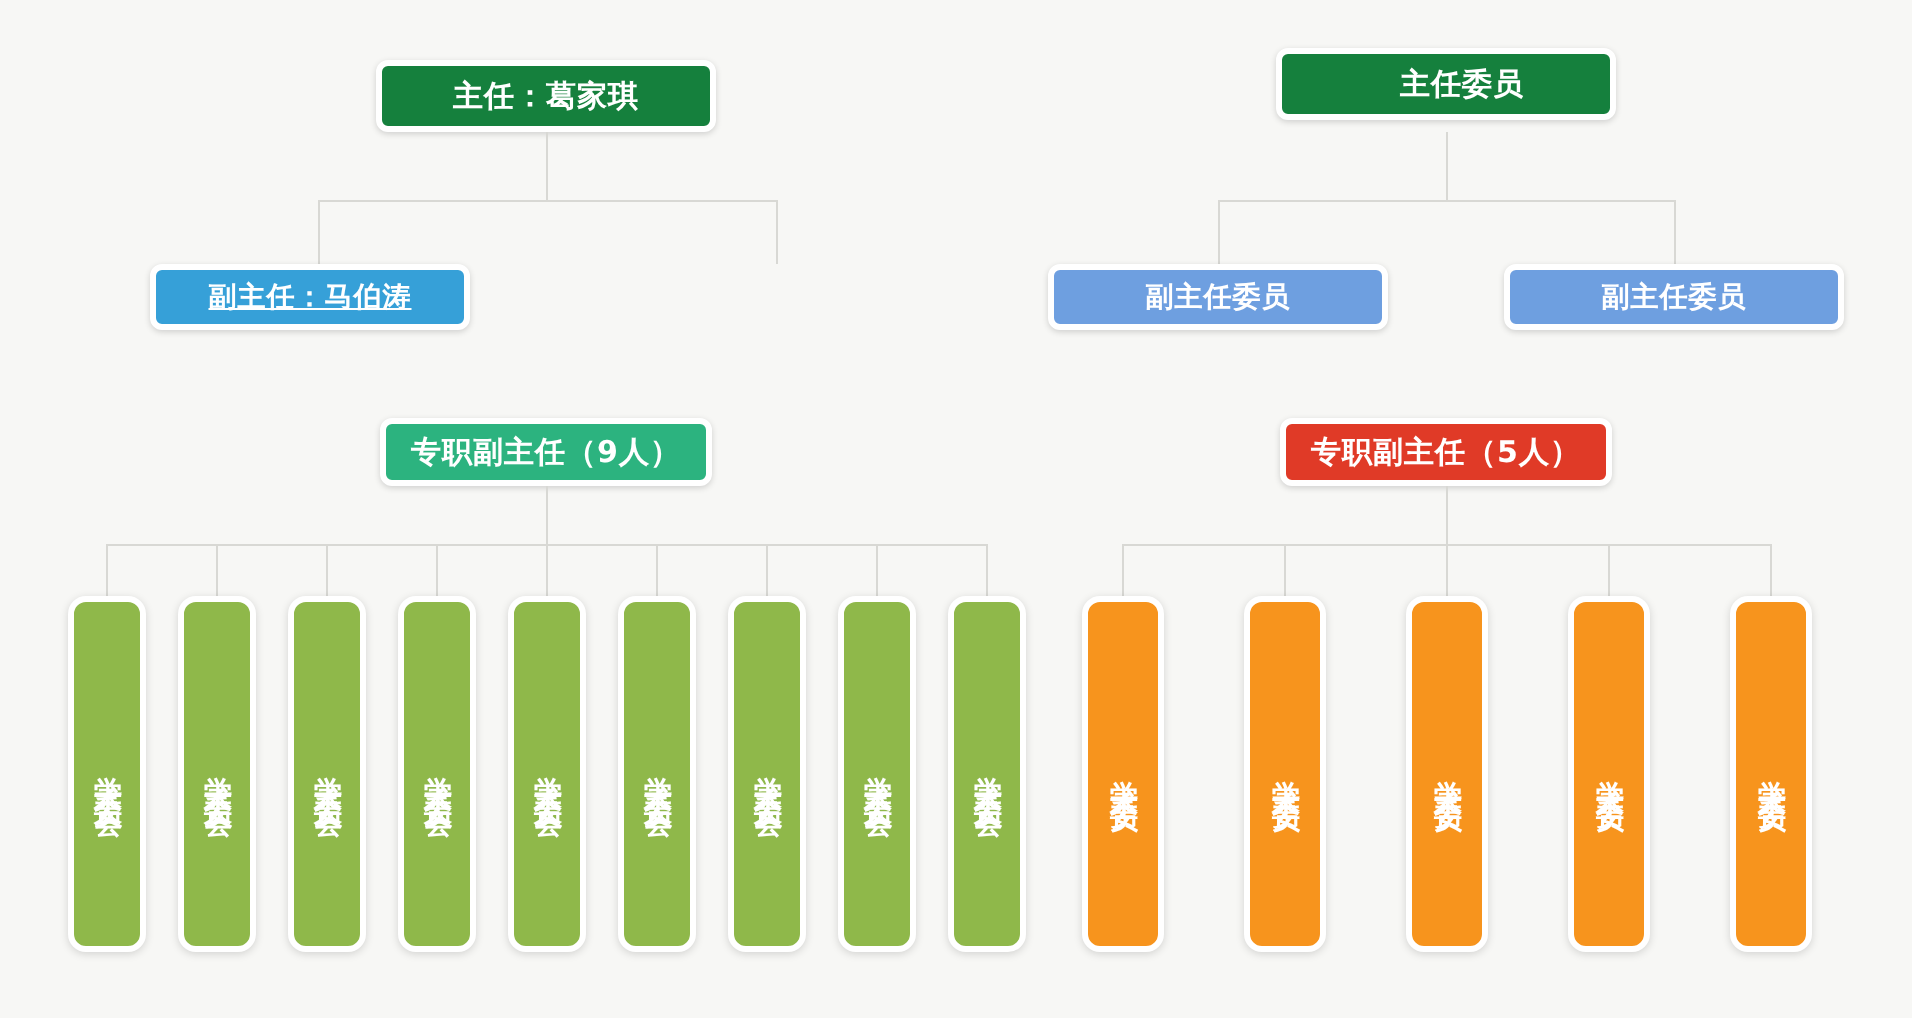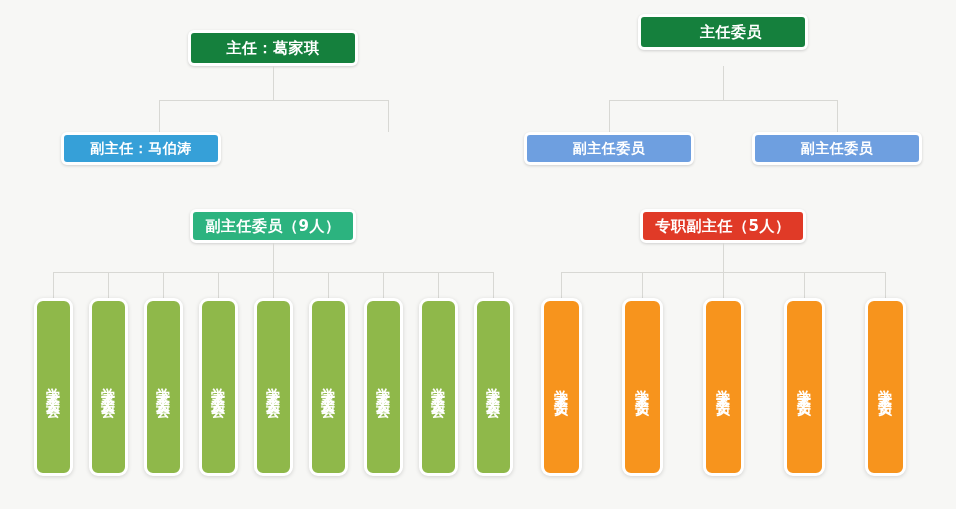--- a/index.html
+++ b/index.html
@@ -81,33 +81,33 @@
 
   <div class="node top" style="left:188px; top:30px; width:170px; height:36px;">主任：葛家琪</div>
 
   <div class="line v" style="left:273px; top:66px; height:34px;"></div>
 
   <div class="line h" style="left:159px; top:100px; width:229px;"></div>
 
   <div class="line v" style="left:159px; top:100px; height:32px;"></div>
   <div class="line v" style="left:388px; top:100px; height:32px;"></div>
 
-  <div class="node sub-left" style="left:61px; top:132px; width:160px; height:33px;">副主任：马伯涛</div>
+  <div class="node sub-left" style="left:75px; top:132px; width:160px; height:33px;text-decoration:underline;">副主任：马伯涛</div>
 
-  <div class="node top" style="left:638px; top:14px; width:170px; height:36px;padding-left:16px;">主任委员</div>
+  <div class="node top" style="left:638px; top:24px; width:170px; height:36px;padding-left:16px;">主任委员</div>
 
   <div class="line v" style="left:723px; top:66px; height:34px;"></div>
   <div class="line h" style="left:609px; top:100px; width:228px;"></div>
   <div class="line v" style="left:609px; top:100px; height:32px;"></div>
   <div class="line v" style="left:837px; top:100px; height:32px;"></div>
 
   <div class="node sub-right" style="left:524px; top:132px; width:170px; height:33px;">副主任委员</div>
   <div class="node sub-right" style="left:752px; top:132px; width:170px; height:33px;">副主任委员</div>
 
-  <div class="node group-green" style="left:190px; top:209px; width:166px; height:34px;">副主任委员（9人）</div>
+  <div class="node group-green" style="left:190px; top:209px; width:166px; height:34px;">专职副主任（9人）</div>
 
   <div class="line v" style="left:273px; top:243px; height:29px;"></div>
   <div class="line h" style="left:53px; top:272px; width:440px;"></div>
 
   <div class="line v" style="left:53px;  top:272px; height:26px;"></div>
   <div class="line v" style="left:108px; top:272px; height:26px;"></div>
   <div class="line v" style="left:163px; top:272px; height:26px;"></div>
   <div class="line v" style="left:218px; top:272px; height:26px;"></div>
   <div class="line v" style="left:273px; top:272px; height:26px;"></div>
   <div class="line v" style="left:328px; top:272px; height:26px;"></div>

